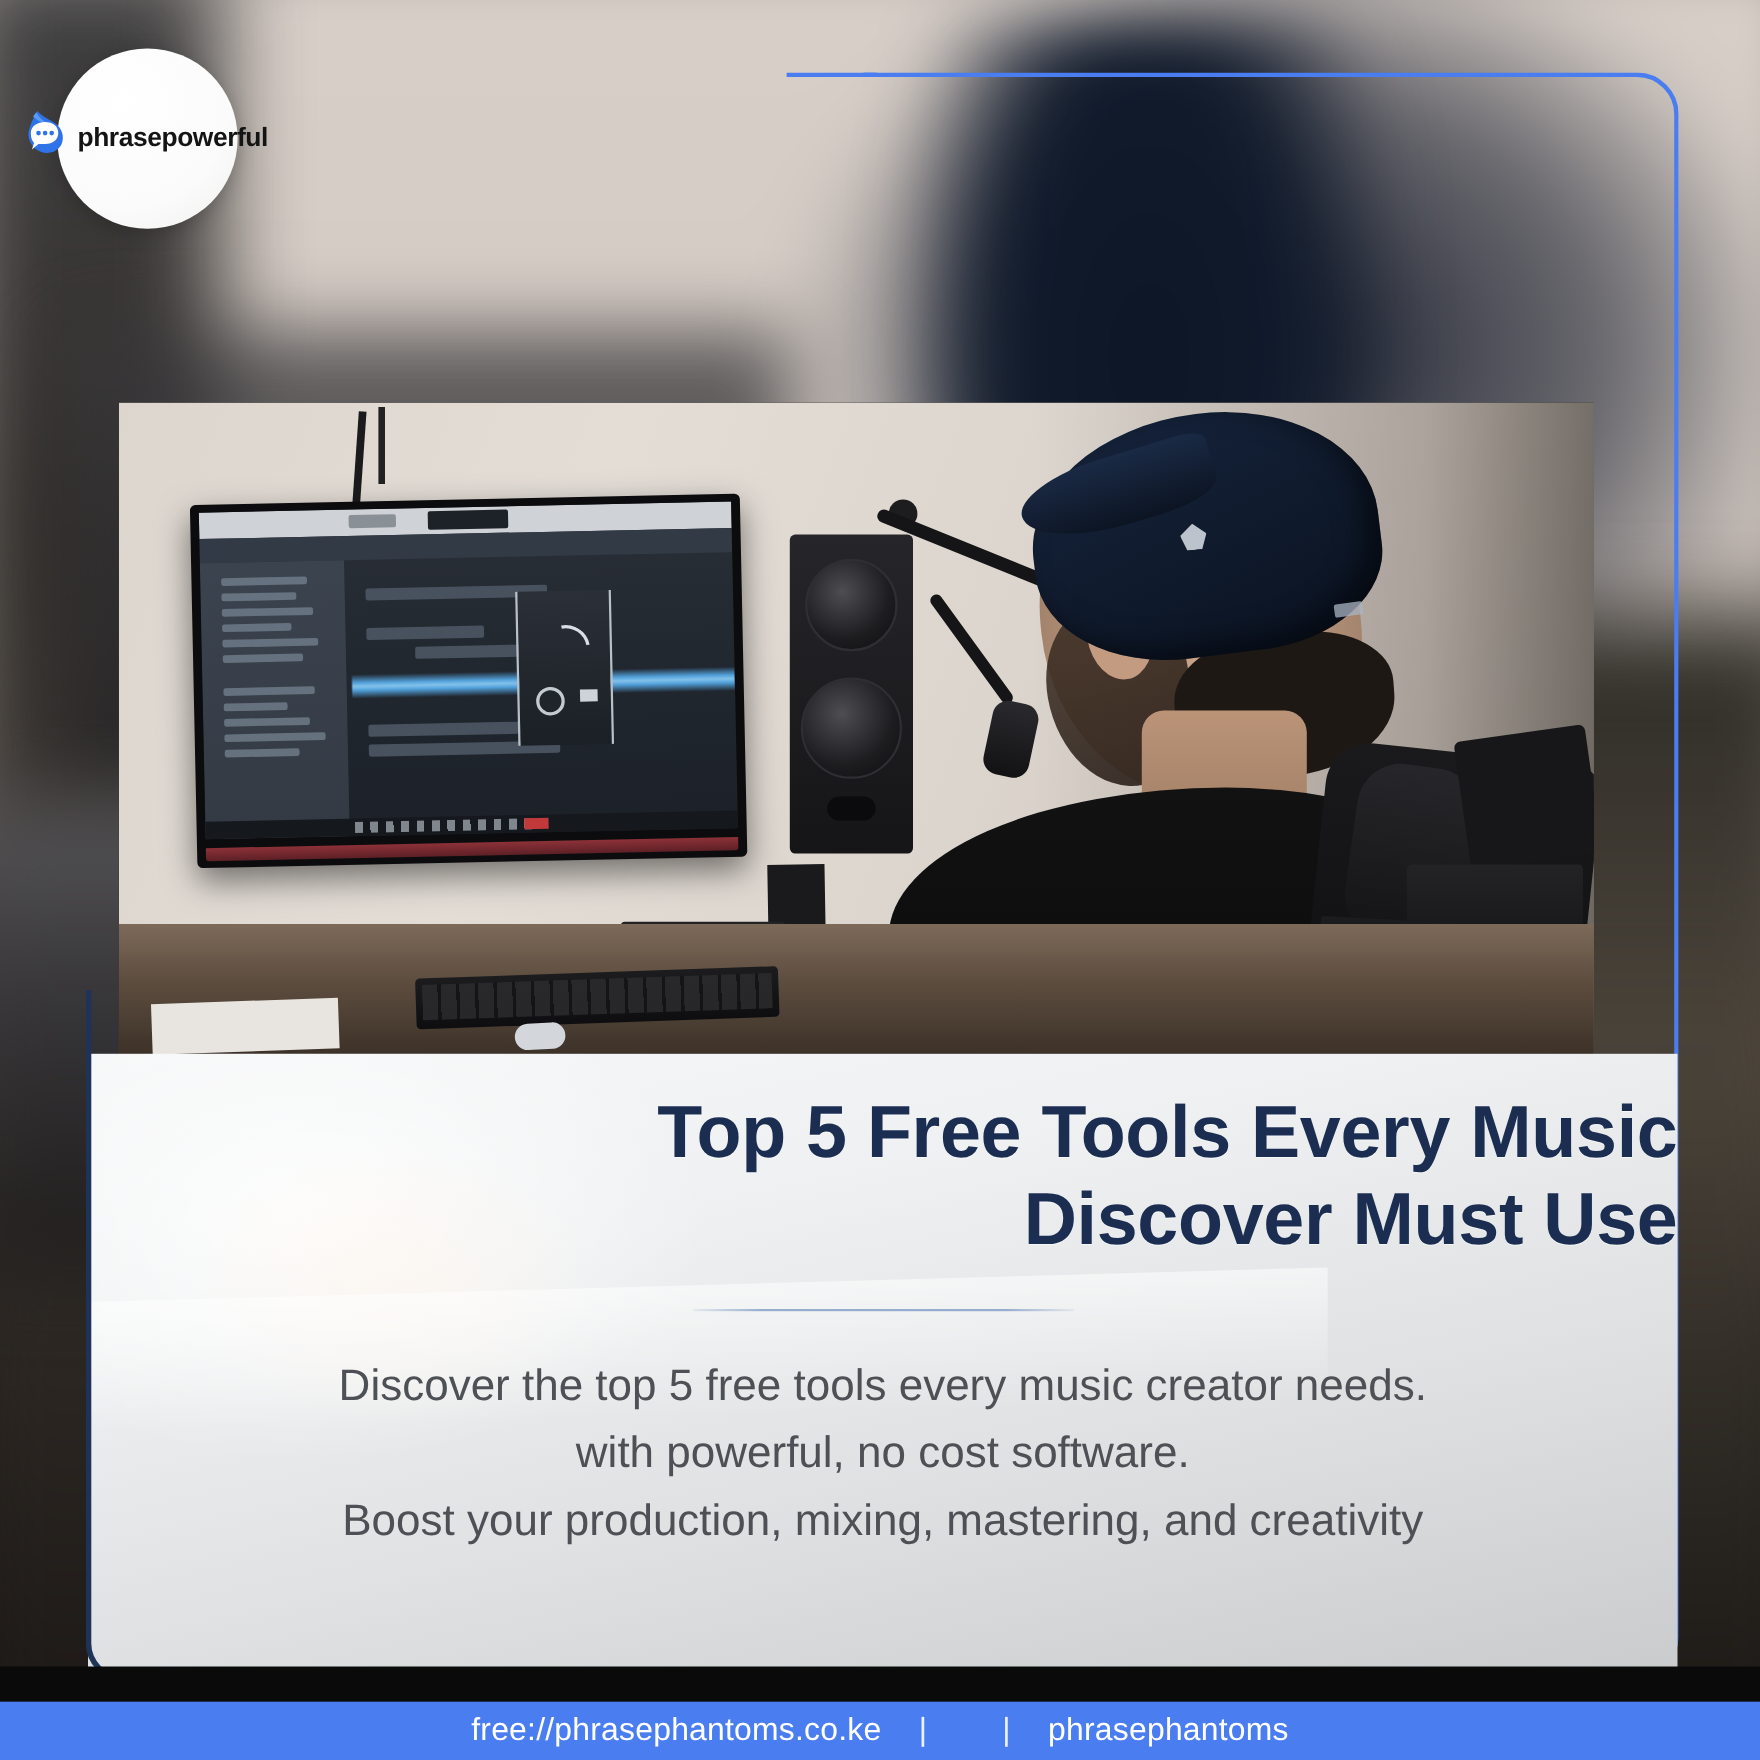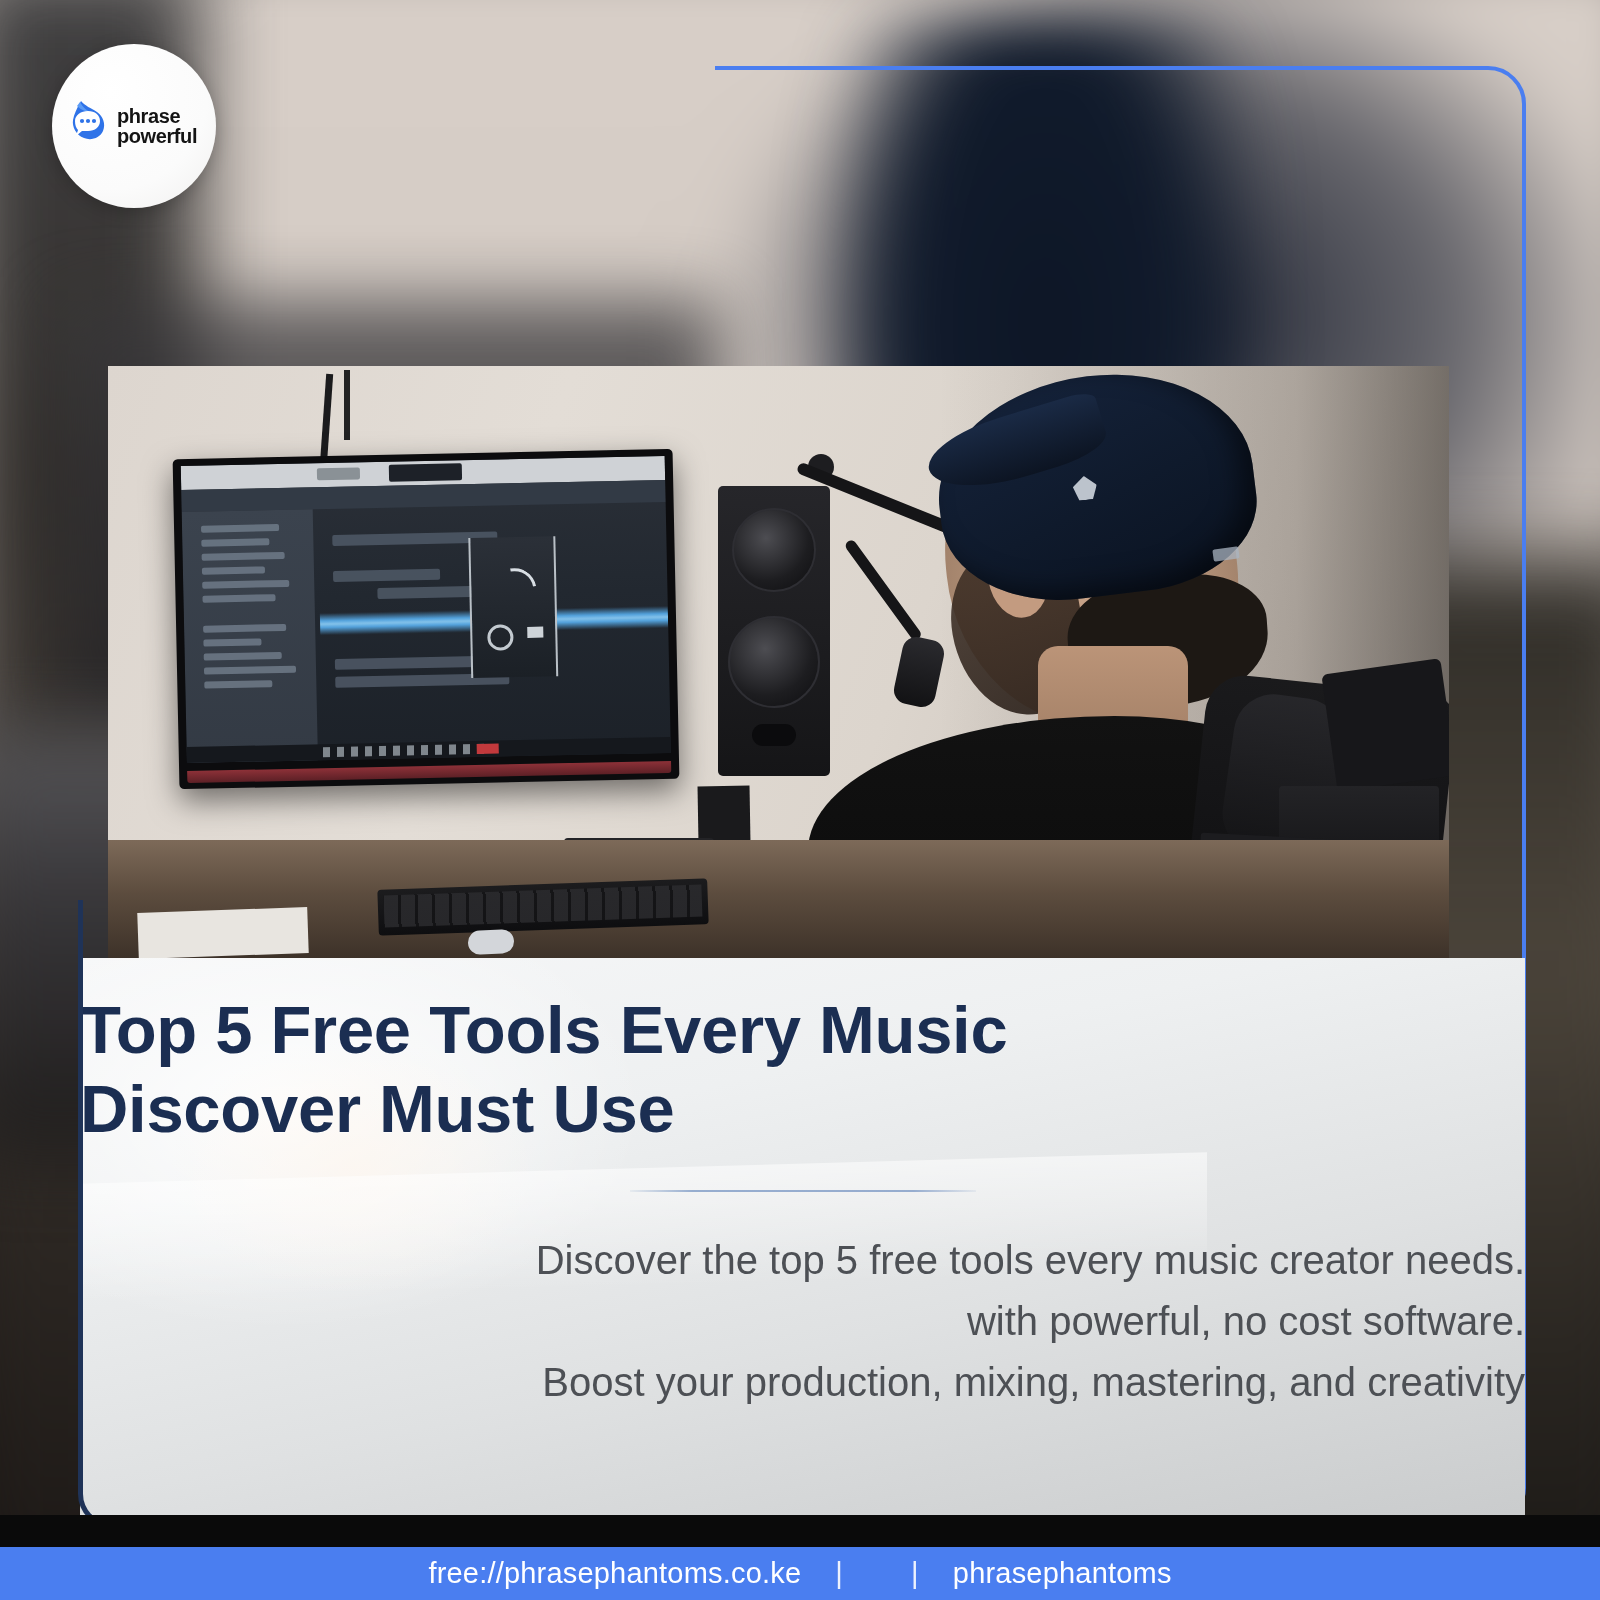--- a/index.html
+++ b/index.html
@@ -205,46 +205,46 @@
     background:linear-gradient(180deg,rgba(255,255,255,.55) 0%,rgba(255,255,255,0) 100%);
     transform:skewY(-1.6deg);pointer-events:none;
   }
   .card-glow{
     position:absolute;left:6%;top:14%;width:26%;height:46%;
     background:radial-gradient(ellipse at center, rgba(255,245,235,.55) 0%, rgba(255,245,235,0) 70%);
     pointer-events:none;
   }
   .title{
     position:absolute;left:0;right:0;top:32px;
-    text-align:left;color:#1b2e52;
+    text-align:right;color:#1b2e52;
     font-size:67px;line-height:1.18;font-weight:700;letter-spacing:-.3px;
     text-shadow:0 1px 0 rgba(255,255,255,.6);
   }
   .divider{
     position:absolute;left:50%;transform:translateX(-50%);
     top:232px;width:346px;height:2px;
     background:linear-gradient(90deg,rgba(120,150,195,.1) 0%,rgba(120,150,195,.75) 18%,rgba(120,150,195,.75) 82%,rgba(120,150,195,.1) 100%);
   }
   .subtitle{
     position:absolute;left:0;right:0;top:272px;
-    text-align:right;color:#4d5055;
+    text-align:center;color:#4d5055;
     font-size:40px;line-height:1.53;font-weight:400;
   }
 
   
   .logo-badge{
     position:absolute;left:52px;top:44px;width:164px;height:164px;border-radius:50%;
     background:radial-gradient(circle at 36% 30%, #ffffff 0%, #fbfbfb 62%, #f0efee 100%);
     box-shadow:0 4px 18px rgba(0,0,0,.22);
     display:flex;align-items:center;justify-content:center;
   }
   .logo-inner{display:flex;align-items:center;gap:6px;transform:translateX(-2px);}
   .logo-words{
-    display:flex;flex-direction:column;line-height:1.0;
-    font-size:20px;font-weight:700;color:#141414;letter-spacing:-.4px;
+    display:flex;flex-direction:row;line-height:1.0;
+    font-size:24px;font-weight:700;color:#141414;letter-spacing:-.4px;
   }
 
   
   .footer-dark{position:absolute;left:0;bottom:53px;width:100%;height:32px;background:#0a0a0a;}
   .footer{
     position:absolute;left:0;bottom:0;width:100%;height:53px;background:#4a7ef0;
     display:flex;align-items:center;justify-content:center;gap:0;
     color:#ffffff;font-size:29px;letter-spacing:.2px;
   }
   .f-sep{opacity:.9;padding:0 34px;font-weight:300;}

